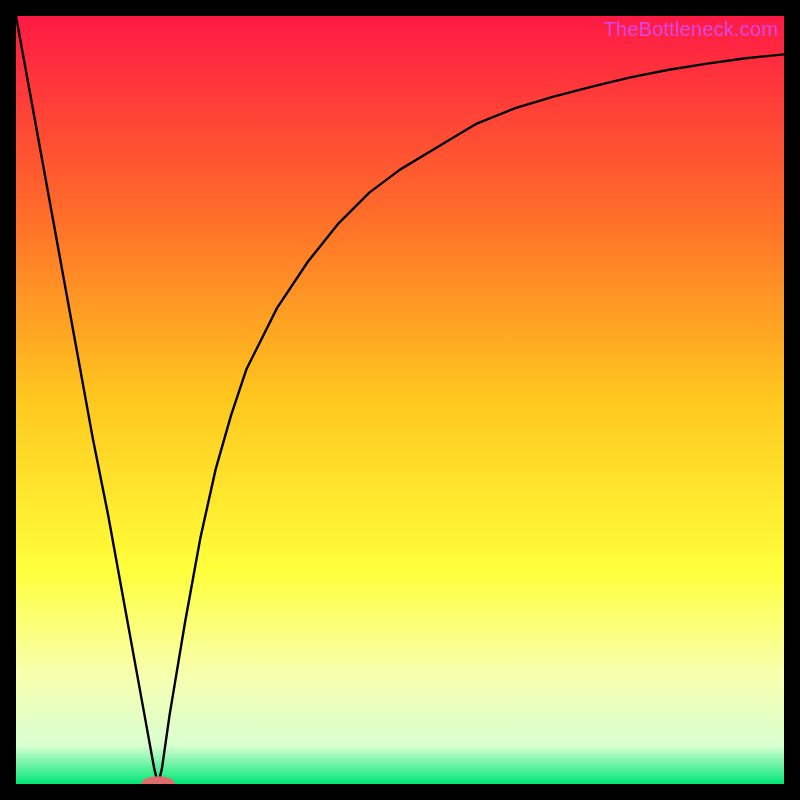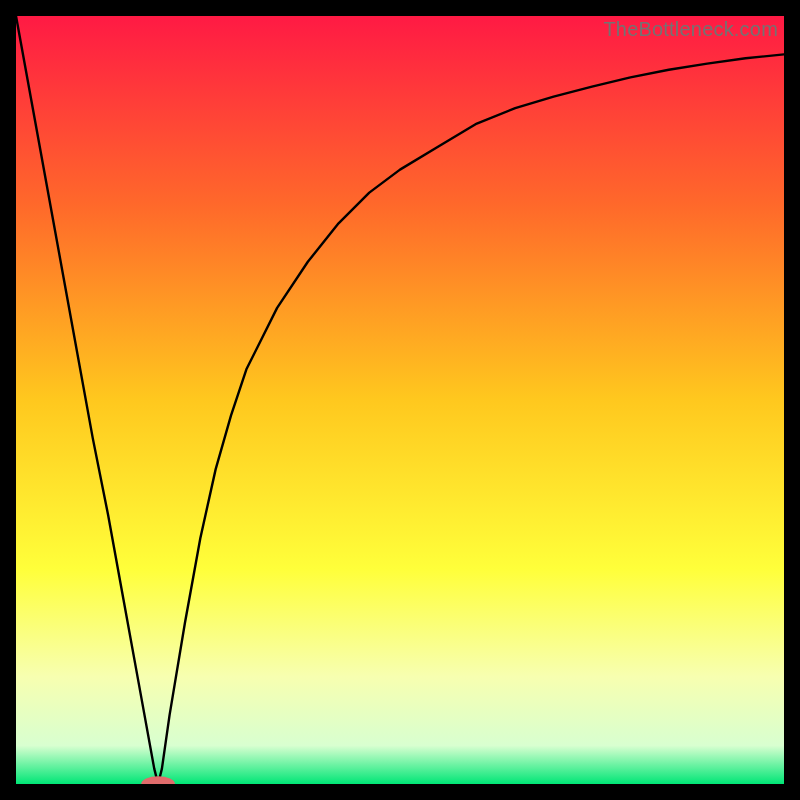--- a/index.html
+++ b/index.html
@@ -23,21 +23,21 @@
     position: absolute;
     left: 0;
     top: 0;
     width: 768px;
     height: 768px;
   }
   .watermark {
     position: absolute;
     top: 2px;
     right: 6px;
-    color: #737373;
+    color: #d946ef;
     font-size: 20px;
     font-weight: 500;
     letter-spacing: 0.2px;
     user-select: none;
   }
 </style>
 </head>
 <body>
 
 <div class="frame">

